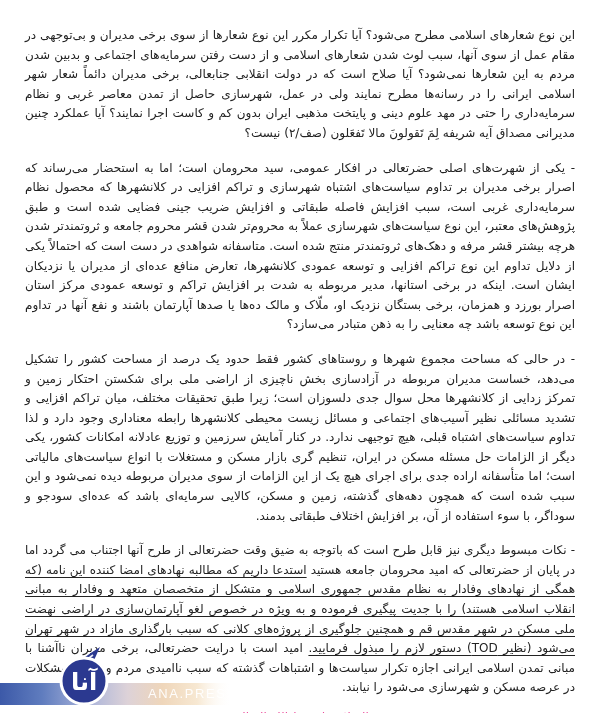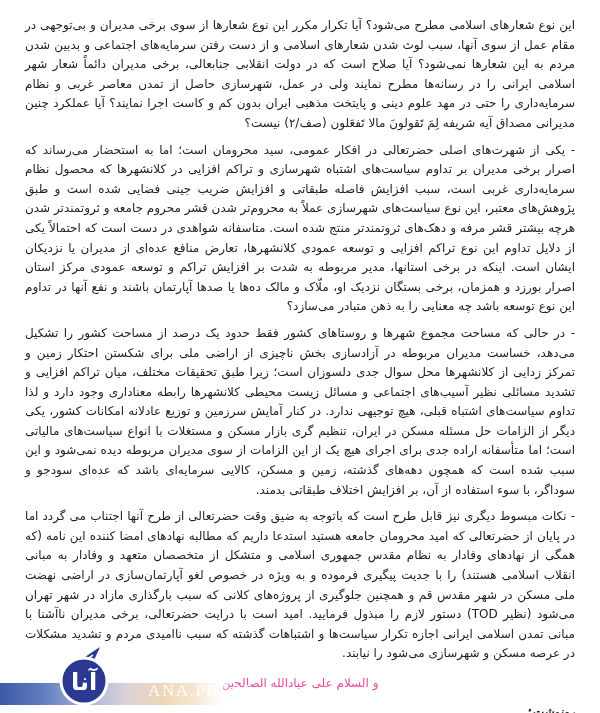--- a/index.html
+++ b/index.html
@@ -14,22 +14,23 @@
     position:absolute;
     left:0;top:0;right:0;
     padding:11px 25px 0 25px;
     direction:rtl;
     unicode-bidi:embed;
     color:#232323;
     font-size:12px;
     line-height:19.6px;
     text-align:justify;
   }
-  .doc p{margin:5px 0 7px 0;}
+  .doc p{margin:15px 0 7px 0;}
   .u{
+    text-decoration:underline;
     text-underline-offset:3px;
     text-decoration-thickness:1px;
   }
   .closing{
     text-align:center;
     margin:10px 0 9px 0;
     color:#ec4899;
   }
   .cc{
     font-weight:bold;
@@ -43,23 +44,23 @@
     left:0;bottom:8px;
     width:238px;height:60px;
     pointer-events:none;
   }
   .logo svg{position:absolute;left:0;top:0;}
   .brand{
     position:absolute;
     left:148px;
     bottom:4px;
     color:rgba(255,255,255,0.93);
-    font-size:17px;
+    font-size:13px;
     letter-spacing:1.6px;
-    font-family:Liberation Serif, serif;
+    font-family:Liberation Sans, sans-serif;
   }
 </style>
 </head>
 <body>
 
 <div class="doc">
   <p><span>این نوع شعارهای اسلامی مطرح می‌شود؟ آیا تکرار مکرر این نوع شعارها از سوی برخی مدیران و بی‌توجهی در مقام عمل از سوی آنها، سبب لوث شدن شعارهای اسلامی و از دست رفتن سرمایه‌های اجتماعی و بدبین شدن مردم به این شعارها نمی‌شود؟ آیا صلاح است که در دولت انقلابی جنابعالی، برخی مدیران دائماً شعار شهر اسلامی ایرانی را در رسانه‌ها مطرح نمایند ولی در عمل، شهرسازی حاصل از تمدن معاصر غربی و نظام سرمایه‌داری را حتی در مهد علوم دینی و پایتخت مذهبی ایران بدون کم و کاست اجرا نمایند؟ آیا عملکرد چنین مدیرانی مصداق آیه شریفه لِمَ تَقولونَ مالا تَفعَلون (صف/۲) نیست؟</span></p>
 
   <p><span>- یکی از شهرت‌های اصلی حضرتعالی در افکار عمومی، سید محرومان است؛ اما به استحضار می‌رساند که اصرار برخی مدیران بر تداوم سیاست‌های اشتباه شهرسازی و تراکم افزایی در کلانشهرها که محصول نظام سرمایه‌داری غربی است، سبب افزایش فاصله طبقاتی و افزایش ضریب جینی فضایی شده است و طبق پژوهش‌های معتبر، این نوع سیاست‌های شهرسازی عملاً به محروم‌تر شدن قشر محروم جامعه و ثروتمندتر شدن هرچه بیشتر قشر مرفه و دهک‌های ثروتمندتر منتج شده است. متاسفانه شواهدی در دست است که احتمالاً یکی از دلایل تداوم این نوع تراکم افزایی و توسعه عمودی کلانشهرها، تعارض منافع عده‌ای از مدیران یا نزدیکان ایشان است. اینکه در برخی استانها، مدیر مربوطه به شدت بر افزایش تراکم و توسعه عمودی مرکز استان اصرار بورزد و همزمان، برخی بستگان نزدیک او، ملّاک و مالک ده‌ها یا صدها آپارتمان باشند و نفع آنها در تداوم این نوع توسعه باشد چه معنایی را به ذهن متبادر می‌سازد؟</span></p>
 

